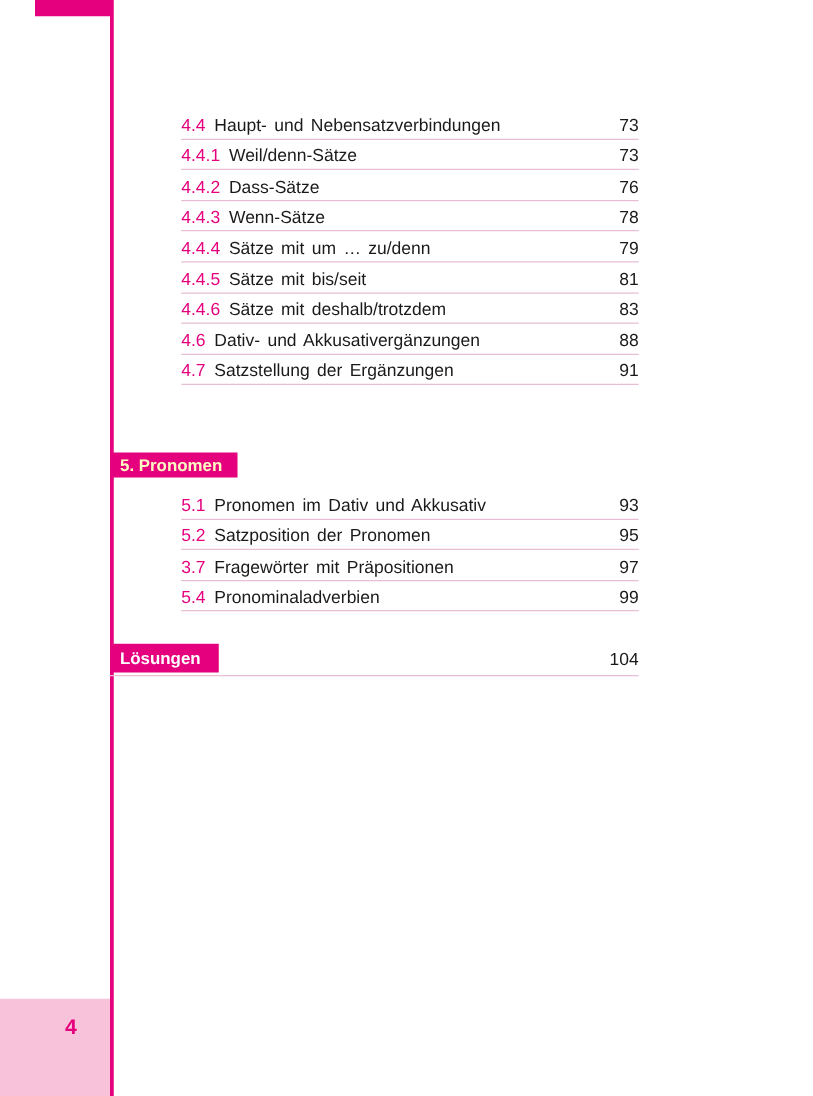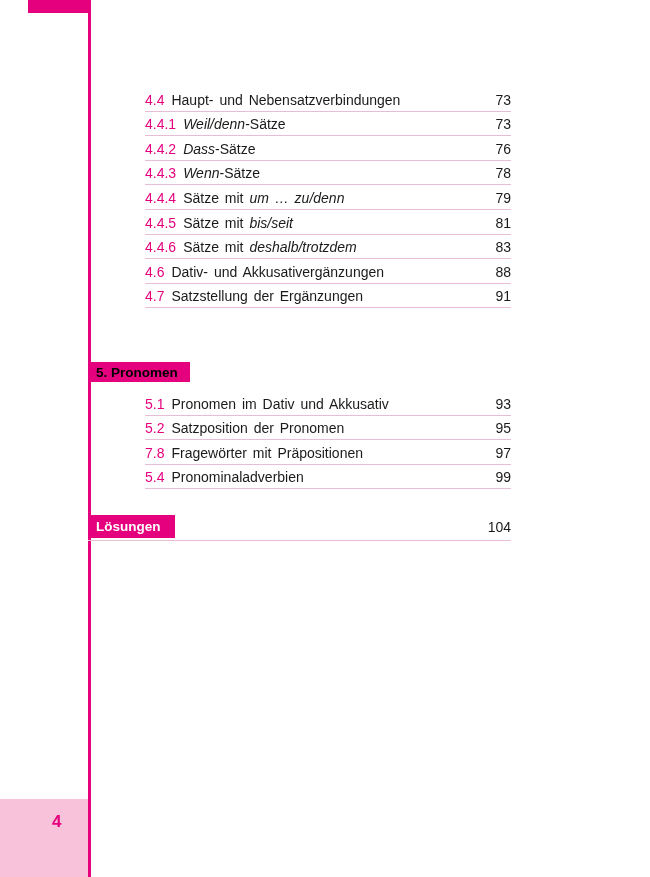--- a/index.html
+++ b/index.html
@@ -56,29 +56,29 @@
     font-size: 14px;
     color: var(--text);
     line-height: 1;
   }
   .toc-num {
     color: var(--magenta);
     margin-right: 7px;
     white-space: pre;
   }
   .toc-title { word-spacing: 2px; white-space: pre-wrap; }
-  .toc-title .it { font-style: italic; }
+  .toc-title .it { }
   .fill { flex: 1; }
   .toc-page { color: var(--text); }
   .sec5-header {
     position: absolute;
     left: 88px; top: 362px;
     height: 20px;
     background: var(--magenta);
-    color: #000000;
+    color: #fef9c3;
     font-weight: bold;
     font-size: 13.5px;
     display: inline-flex;
     align-items: center;
     padding: 0 12px 0 8px;
     white-space: pre;
   }
   .solutions-row {
     position: absolute;
     left: 88px; right: 65px; top: 518px;
@@ -178,21 +178,21 @@
         <span class="fill"></span>
         <span class="toc-page">93</span>
       </div>
       <div class="toc-row">
         <span class="toc-num">5.2</span>
         <span class="toc-title"><span>Satzposition der Pronomen</span></span>
         <span class="fill"></span>
         <span class="toc-page">95</span>
       </div>
       <div class="toc-row">
-        <span class="toc-num">7.8</span>
+        <span class="toc-num">3.7</span>
         <span class="toc-title"><span>Fragewörter mit Präpositionen</span></span>
         <span class="fill"></span>
         <span class="toc-page">97</span>
       </div>
       <div class="toc-row">
         <span class="toc-num">5.4</span>
         <span class="toc-title"><span>Pronominaladverbien</span></span>
         <span class="fill"></span>
         <span class="toc-page">99</span>
       </div>

